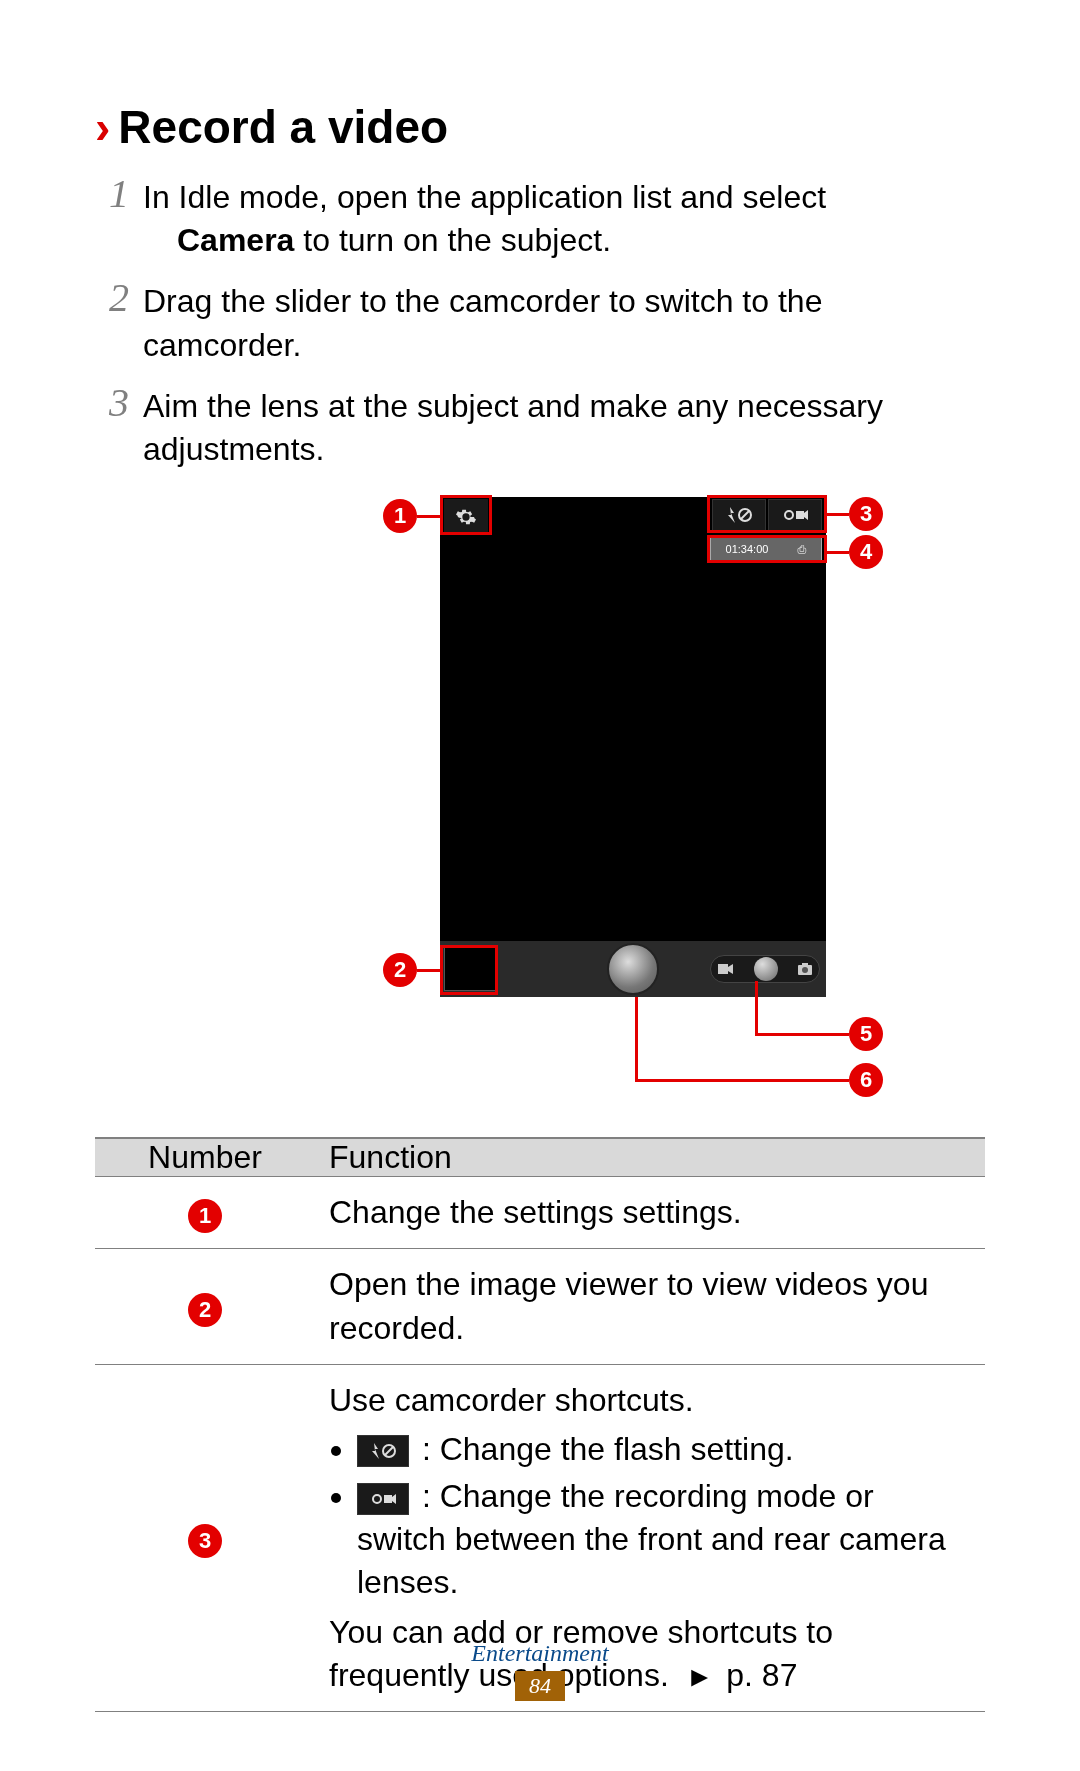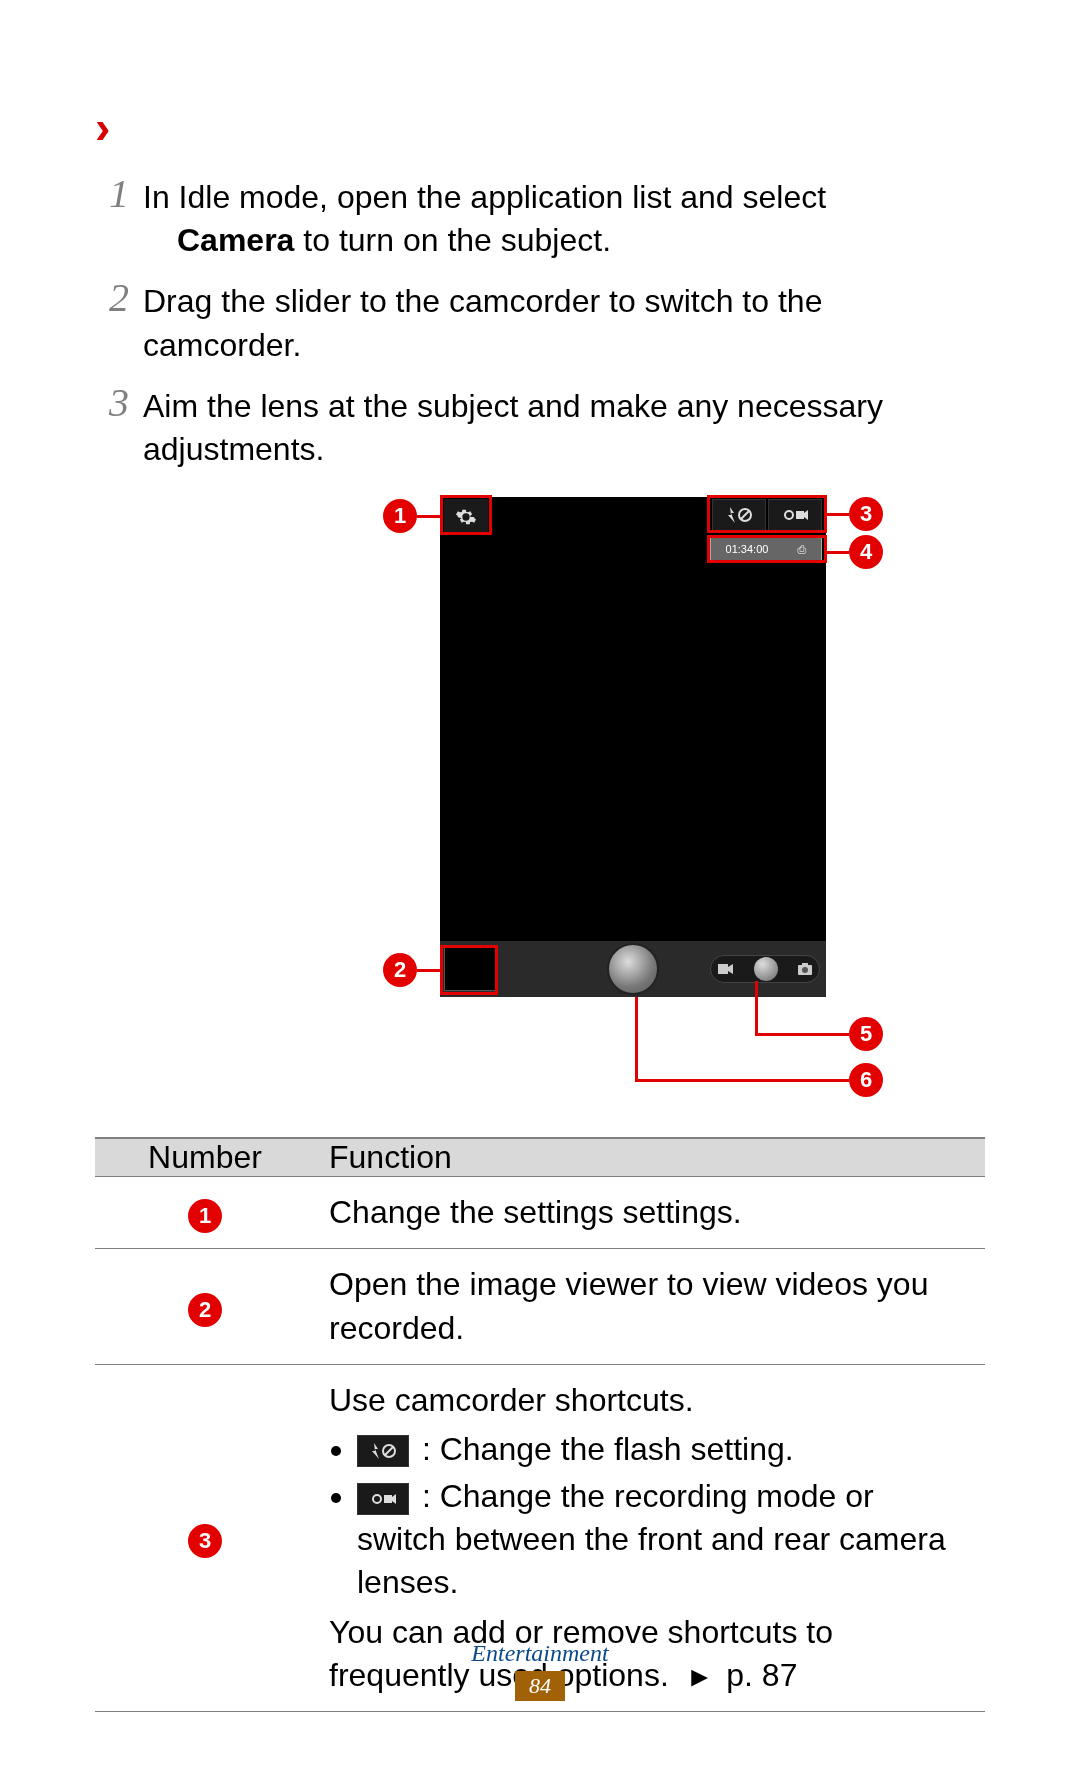--- a/index.html
+++ b/index.html
@@ -216,20 +216,21 @@
   
   svg { display:block; }
 </style>
 </head>
 <body>
 
 <div class="page">
 
   <div class="heading">
     <span class="chevron">›</span>
+    <span class="heading-text">Record a video</span>
   </div>
 
   <div class="step">
     <div class="step-num">1</div>
     <div class="step-text">
       <span>In Idle mode, open the application list and select </span><span class="bold">Camera</span><span> to turn on the subject.</span>
     </div>
   </div>
 
   <div class="step">

